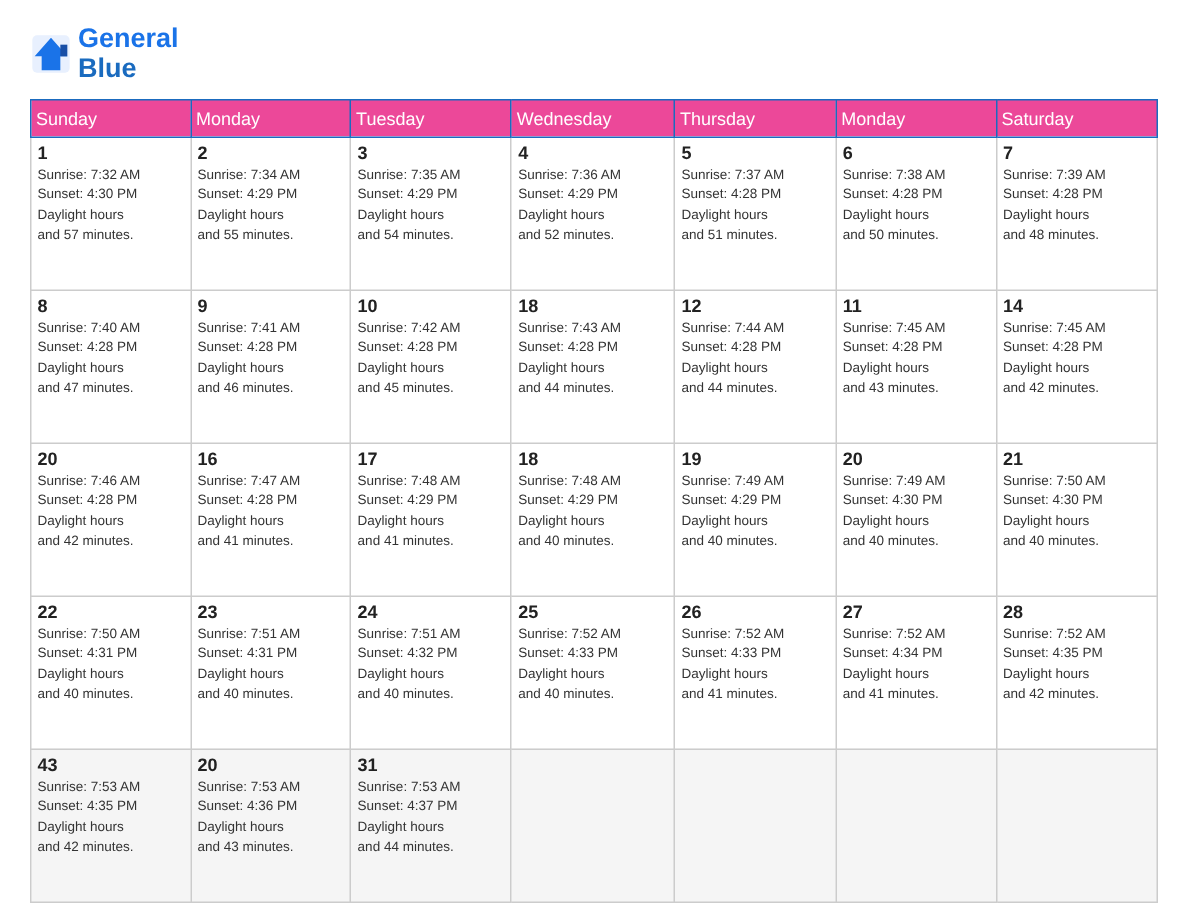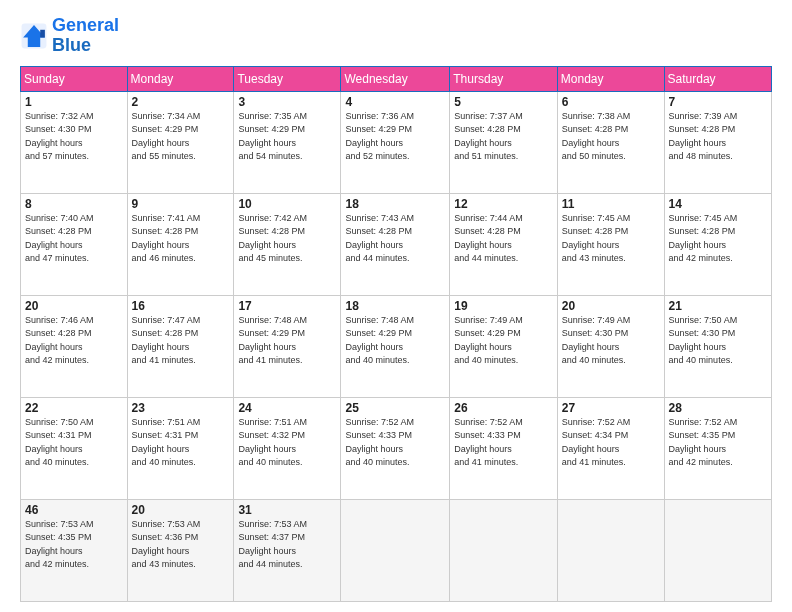--- a/index.html
+++ b/index.html
@@ -247,21 +247,21 @@
           <span class="day-num">27</span>
           <span class="day-info">Sunrise: 7:52 AM<br>Sunset: 4:34 PM<br>Daylight hours<br>and 41 minutes.</span>
         </td>
           <td>
           <span class="day-num">28</span>
           <span class="day-info">Sunrise: 7:52 AM<br>Sunset: 4:35 PM<br>Daylight hours<br>and 42 minutes.</span>
         </td>
         </tr>
         <tr>
           <td>
-          <span class="day-num">46</span>
+          <span class="day-num">43</span>
           <span class="day-info">Sunrise: 7:53 AM<br>Sunset: 4:35 PM<br>Daylight hours<br>and 42 minutes.</span>
         </td>
           <td>
           <span class="day-num">20</span>
           <span class="day-info">Sunrise: 7:53 AM<br>Sunset: 4:36 PM<br>Daylight hours<br>and 43 minutes.</span>
         </td>
           <td>
           <span class="day-num">31</span>
           <span class="day-info">Sunrise: 7:53 AM<br>Sunset: 4:37 PM<br>Daylight hours<br>and 44 minutes.</span>
         </td>

